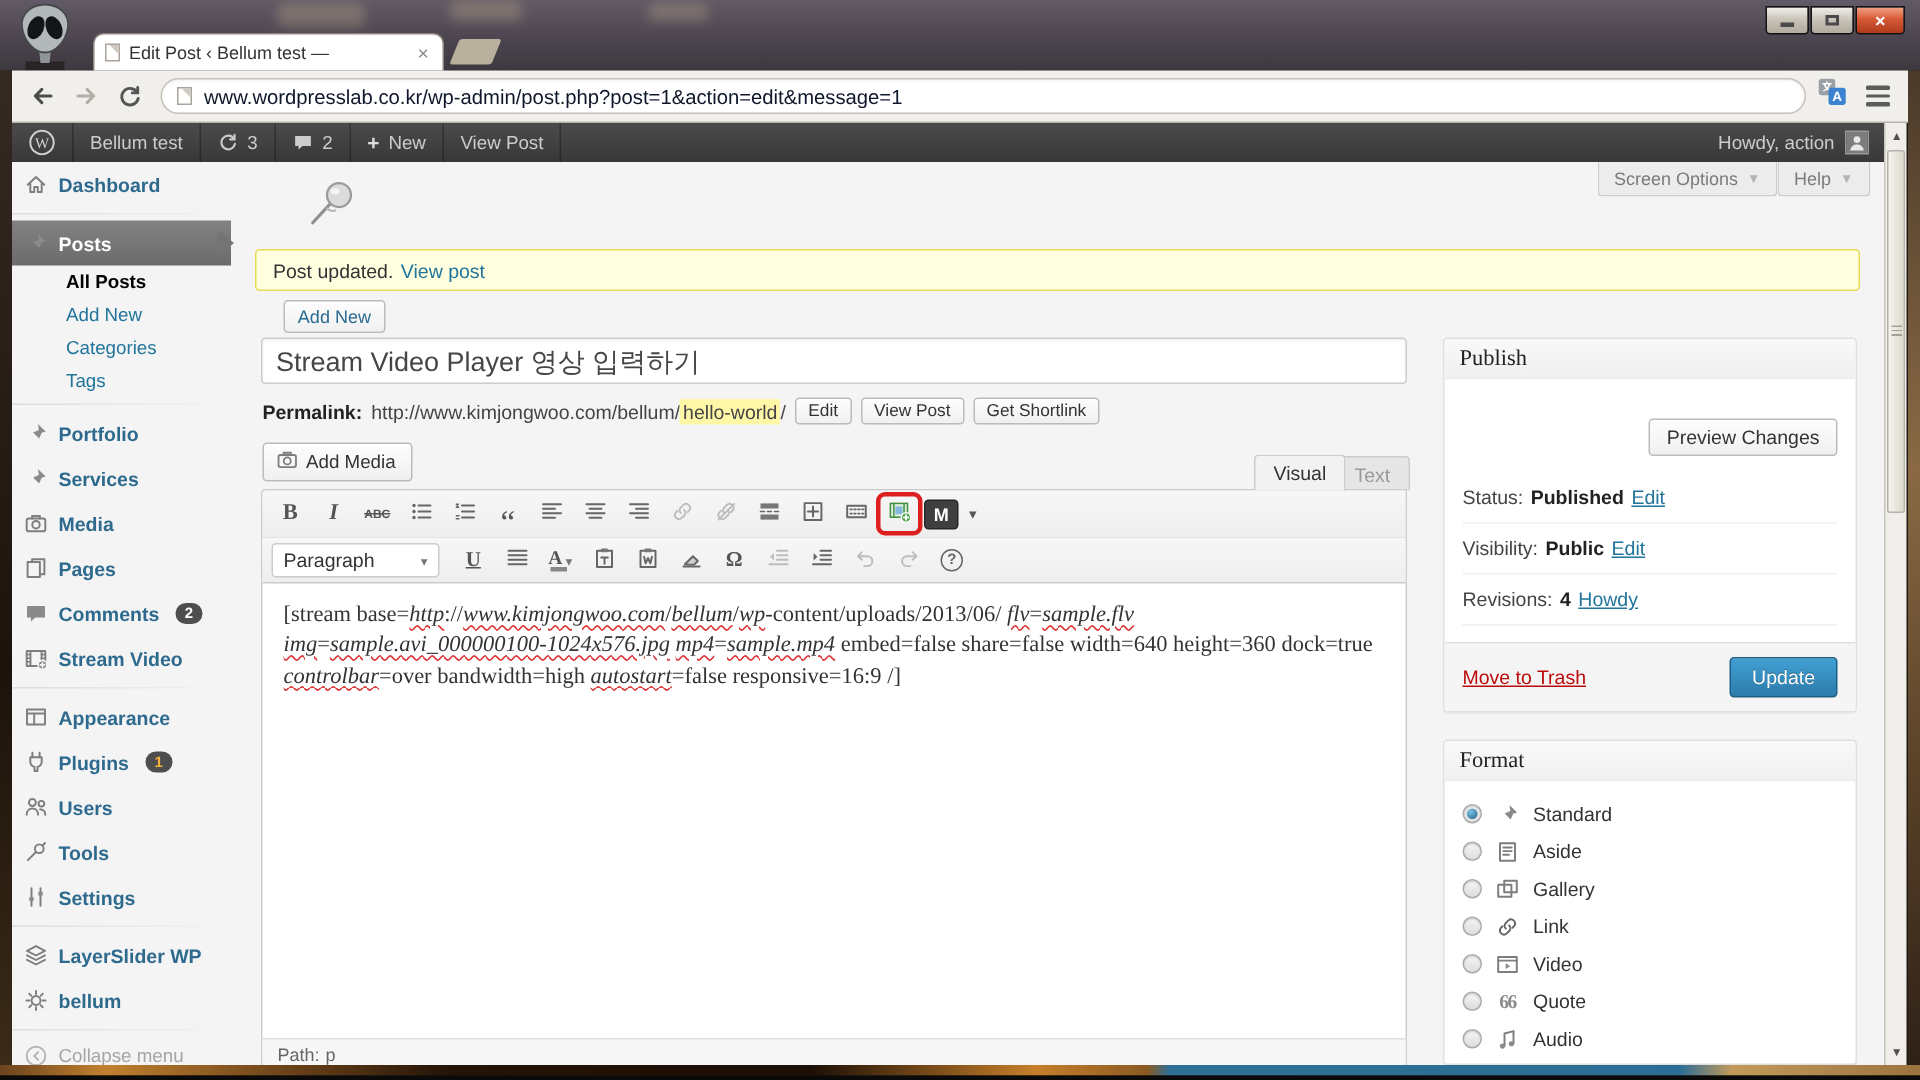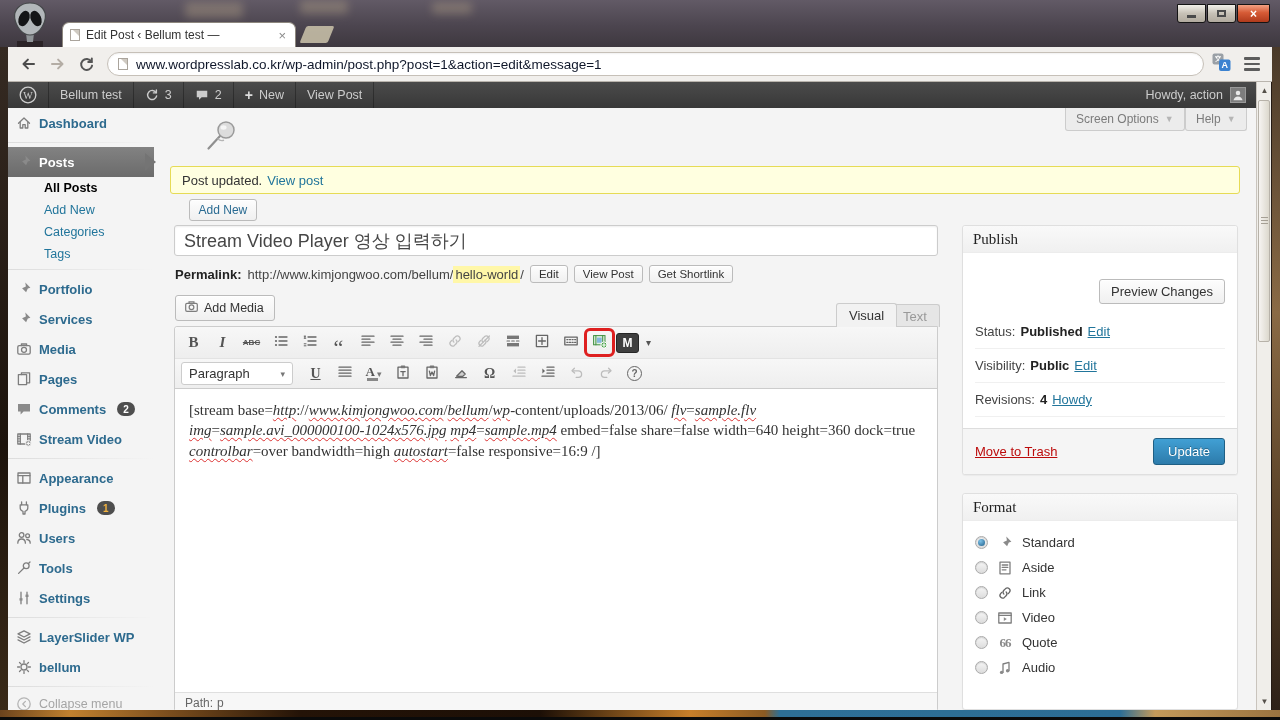--- a/index.html
+++ b/index.html
@@ -742,20 +742,30 @@
           </div>
           <div class="fmt-row">
             <span class="radio"></span>
             <span class="fmt-ic">
               <svg width="16" height="16" viewBox="0 0 16 16" fill="none" stroke="#7e7e7e" stroke-width="1.3" stroke-linecap="round" stroke-linejoin="round">
                 <rect x="3" y="2.2" width="10" height="11.6"></rect>
                 <path d="M5.2 5h5.6M5.2 7.4h5.6M5.2 9.8h3.8"></path>
               </svg>
             </span>
             <span>Aside</span>
+          </div>
+          <div class="fmt-row">
+            <span class="radio"></span>
+            <span class="fmt-ic">
+              <svg width="16" height="16" viewBox="0 0 16 16" fill="none" stroke="#7e7e7e" stroke-width="1.3" stroke-linecap="round" stroke-linejoin="round">
+                <rect x="1.8" y="4.8" width="8.8" height="8"></rect>
+                <rect x="5.8" y="2.2" width="8.4" height="7.6"></rect>
+              </svg>
+            </span>
+            <span>Gallery</span>
           </div>
           <div class="fmt-row">
             <span class="radio"></span>
             <span class="fmt-ic">
               <svg width="16" height="16" viewBox="0 0 16 16" fill="none" stroke="#666" stroke-width="1.3" stroke-linecap="round" stroke-linejoin="round">
                 <path d="M6.9 9.1a2.7 2.7 0 0 1 0-3.8L8.6 3.6a2.7 2.7 0 0 1 3.8 3.8l-1.1 1.1"></path>
                 <path d="M9.1 6.9a2.7 2.7 0 0 1 0 3.8l-1.7 1.7a2.7 2.7 0 0 1-3.8-3.8l1.1-1.1"></path>
               </svg>
             </span>
             <span>Link</span>

